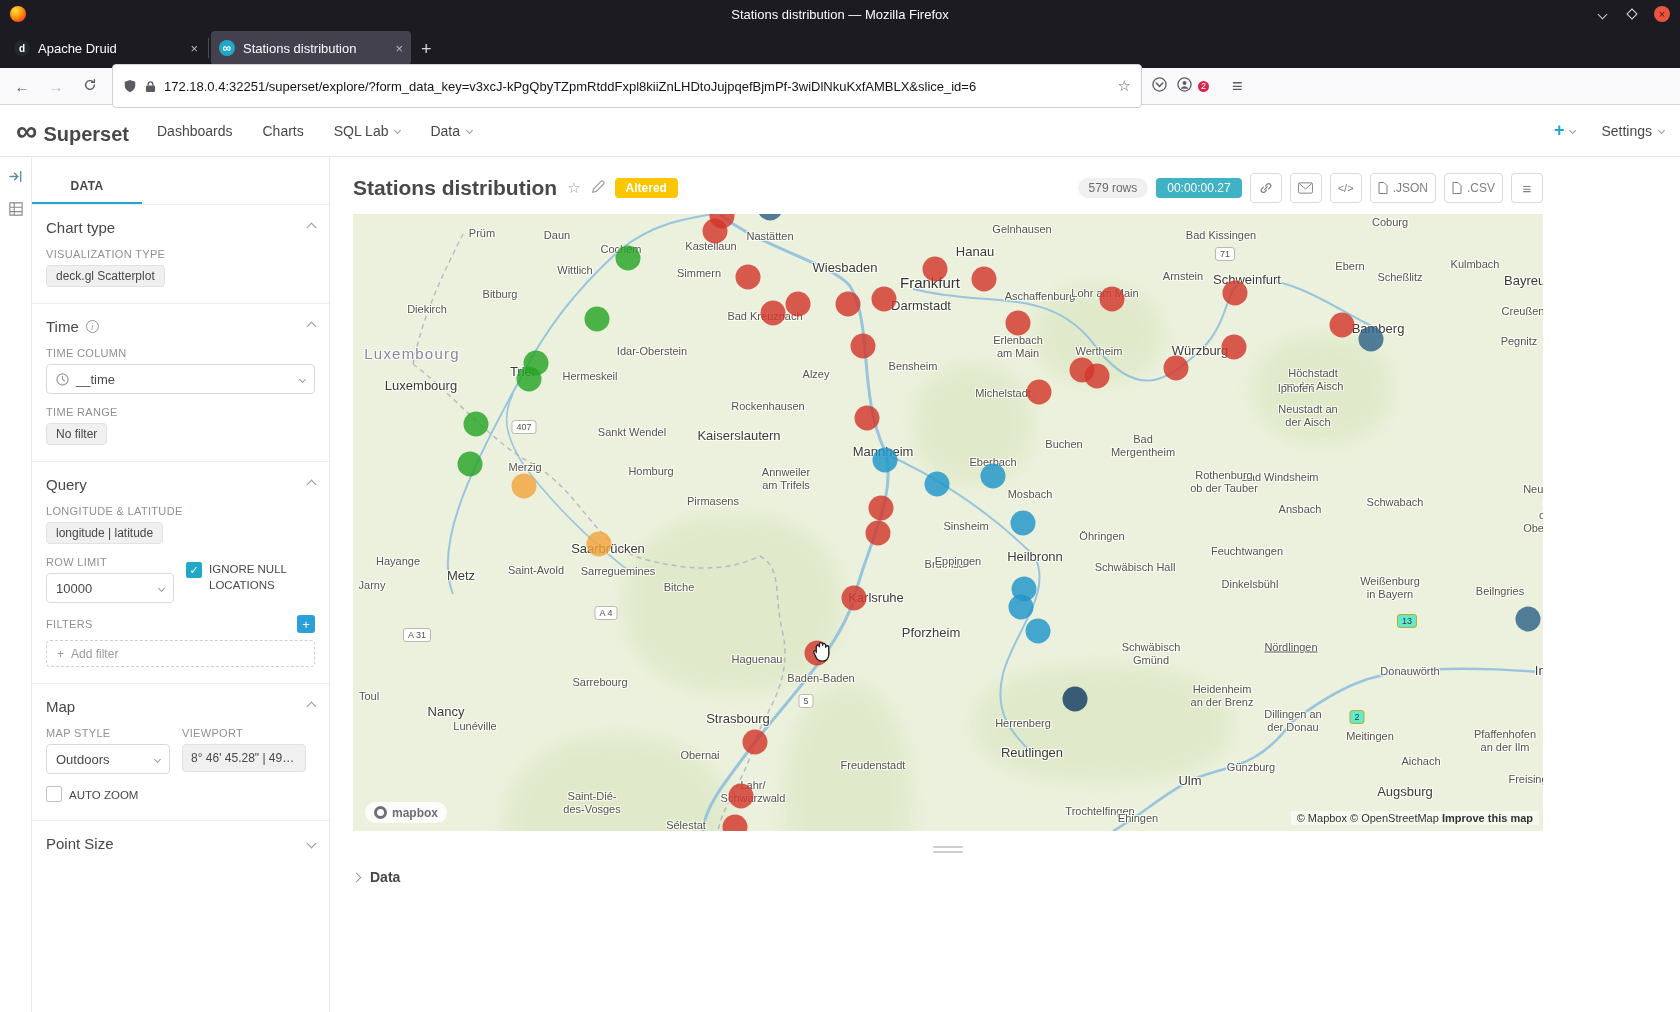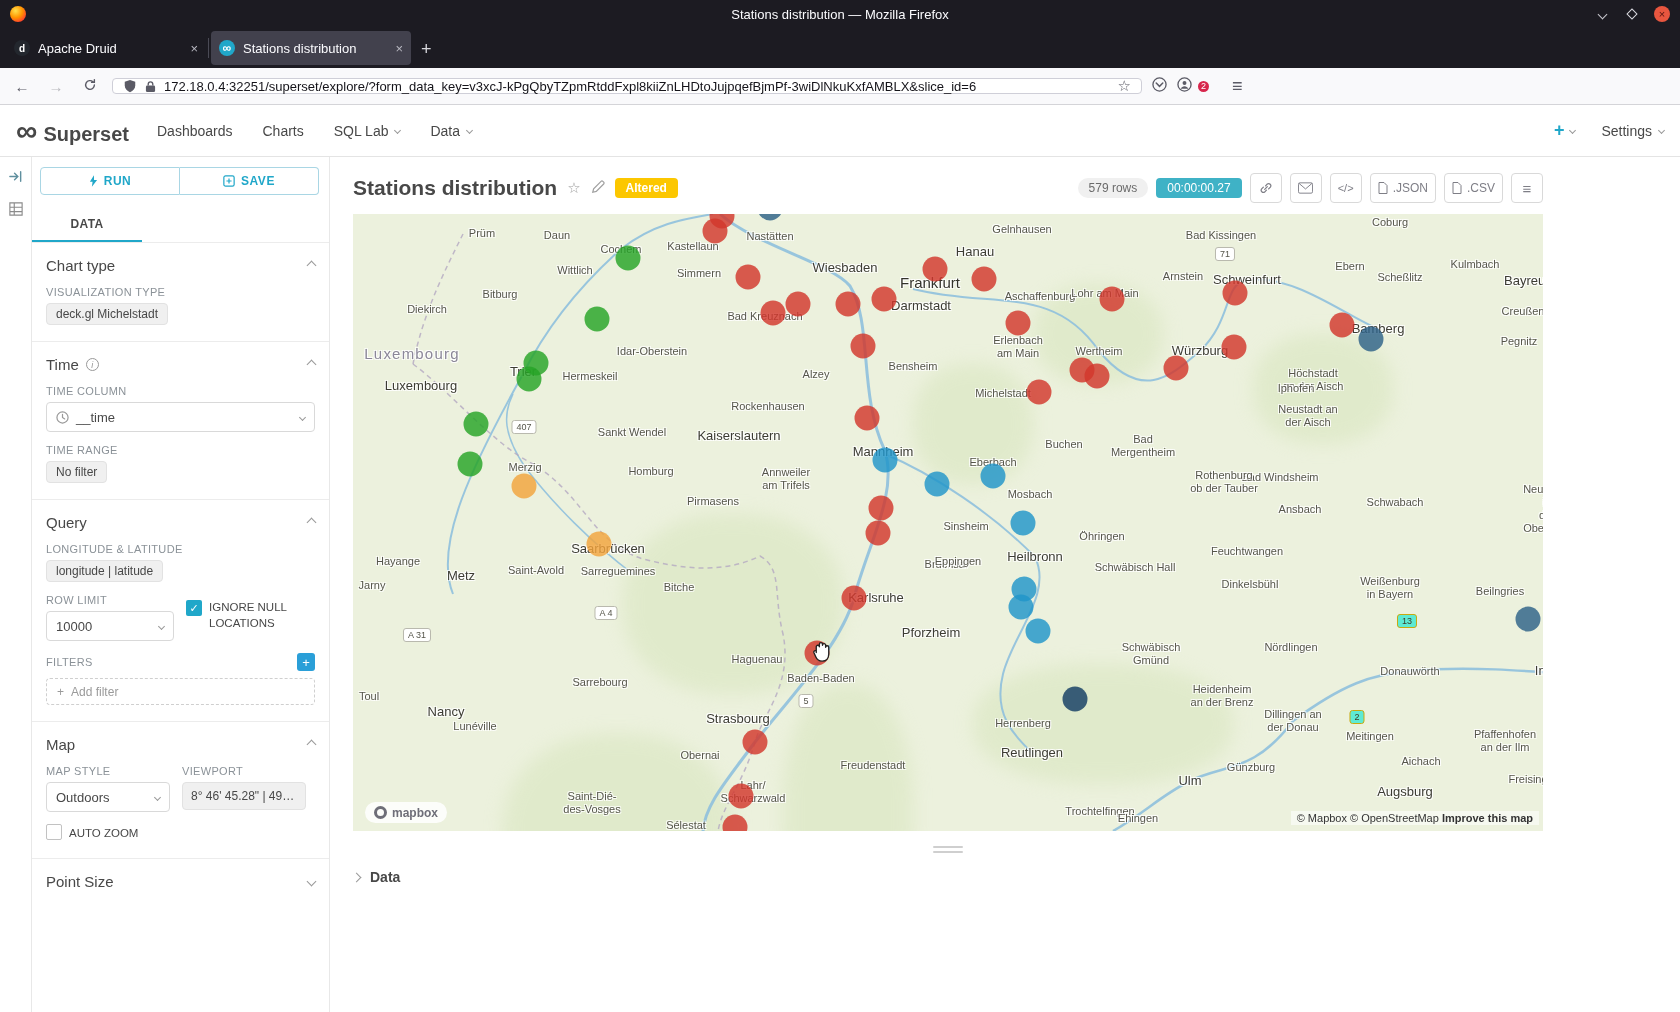--- a/index.html
+++ b/index.html
@@ -29,21 +29,21 @@
   .tab .close { color:#b9b9c2; font-size:13px; }
   .favicon { width:16px; height:16px; border-radius:50%; display:flex; align-items:center; justify-content:center; flex:none; }
   .fav-druid { background:#23272e; color:#fff; font-size:10px; font-weight:bold; }
   .fav-superset { background:#20a7c9; color:#fff; font-size:12px; font-weight:bold; }
   .tab-sep { width:1px; height:20px; background:#4a4a55; margin:0 2px 10px; }
   .newtab { color:#d7d7dc; font-size:18px; margin:0 0 8px 10px; }
 
   .urlrow { height:37px; background:#f9f9fb; border-bottom:1px solid #d4d4d8; display:flex; align-items:center; padding:0 10px; gap:10px; }
   .navbtn { font-size:15px; color:#5b5b66; width:24px; text-align:center; }
   .navbtn.dim { color:#b9b9be; }
-  .urlbar { flex:1; max-width:1030px; height:16px; background:#ffffff; border:1px solid #cfcfd8; border-radius:4px; display:flex; align-items:center; gap:8px; padding:0 10px; }
+  .urlbar { flex:1; max-width:1030px; height:44px; background:#ffffff; border:1px solid #cfcfd8; border-radius:4px; display:flex; align-items:center; gap:8px; padding:0 10px; }
   .urlbar .url { flex:1; font-size:13px; color:#15141a; white-space:nowrap; overflow:hidden; }
   .tool-ico { color:#5b5b66; font-size:15px; position:relative; }
   .ext-badge { position:absolute; top:-5px; right:-7px; background:#d7264c; color:#fff; font-size:9px; border-radius:6px; padding:0 3px; line-height:11px; }
   .avatar-sm { width:16px; height:16px; border-radius:50%; background:radial-gradient(circle at 35% 35%, #ffb56b, #d9742c); }
   .pinwheel { width:16px; height:16px; border-radius:50%; background:conic-gradient(#e74c3c,#f1c40f,#2ecc71,#3498db,#9b59b6,#e74c3c); }
   .ext-box { width:14px; height:14px; border-radius:3px; background:#6b6b74; }
 
   
   .ss-nav { height:52px; background:#fff; border-bottom:1px solid #e4e4e4; display:flex; align-items:center; padding:0 16px; }
   .brand { display:flex; align-items:baseline; gap:6px; color:#484848; margin-right:28px; }
@@ -237,47 +237,32 @@
         </svg>
     </span>
     <span>
       <svg width="14" height="14" viewBox="0 0 16 16">
           <path d="M1 1h14v14H1zM1 6h14M1 11h14M6 1v14" fill="none" stroke="#8b8b8b" stroke-width="1.3"></path>
         </svg>
     </span>
   </div>
 
   <div class="controls">
-    <div class="btn-group">
-      <div class="btn">
-        <svg width="9" height="12" viewBox="0 0 10 13">
-            <path d="M5.5 0L1 7.2h3L3.2 13 9 5.3H5.6z" fill="#20a7c9"></path>
-          </svg>
-        <span>RUN</span>
-      </div>
-      <div class="btn">
-        <svg width="12" height="12" viewBox="0 0 14 14">
-            <rect x="1" y="1" width="12" height="12" rx="2" fill="none" stroke="#20a7c9" stroke-width="1.4"></rect>
-            <path d="M7 4v6M4 7h6" stroke="#20a7c9" stroke-width="1.4"></path>
-          </svg>
-        <span>SAVE</span>
-      </div>
-    </div>
 
     <div class="ctl-tabs">
       <div class="ctl-tab">DATA</div>
     </div>
 
     <div class="section">
       <div class="sec-head">
         <span>Chart type</span>
         <span class="chev up"></span>
       </div>
       <div class="flabel">VISUALIZATION TYPE</div>
-      <span class="chip">deck.gl Michelstadt</span>
+      <span class="chip">deck.gl Scatterplot</span>
     </div>
     <div class="divider"></div>
 
     <div class="section">
       <div class="sec-head">
         <span>Time</span>
         <span class="info-i">i</span>
         <span class="chev up"></span>
       </div>
       <div class="flabel">TIME COLUMN</div>
@@ -458,21 +443,21 @@
             <span class="mlabel c" style="left: 170px; top: 158px;">Trier</span>
             <span class="mlabel" style="left: 129px; top: 19px;">Prüm</span>
             <span class="mlabel" style="left: 204px; top: 21px;">Daun</span>
             <span class="mlabel" style="left: 268px; top: 35px;">Cochem</span>
             <span class="mlabel" style="left: 417px; top: 22px;">Nastätten</span>
             <span class="mlabel" style="left: 669px; top: 15px;">Gelnhausen</span>
             <span class="mlabel" style="left: 868px; top: 21px;">Bad Kissingen</span>
             <span class="mlabel" style="left: 1037px; top: 8px;">Coburg</span>
             <span class="mlabel" style="left: 997px; top: 52px;">Ebern</span>
             <span class="mlabel" style="left: 1122px; top: 50px;">Kulmbach</span>
-            <span class="mlabel" style="left: 340px; top: 32px; text-align: right;">Kastellaun</span>
+            <span class="mlabel" style="left: 358px; top: 32px; text-align: right;">Kastellaun</span>
             <span class="mlabel" style="left: 346px; top: 59px;">Simmern</span>
             <span class="mlabel" style="left: 222px; top: 56px;">Wittlich</span>
             <span class="mlabel" style="left: 147px; top: 80px;">Bitburg</span>
             <span class="mlabel" style="left: 74px; top: 95px;">Diekirch</span>
             <span class="mlabel" style="left: 237px; top: 162px;">Hermeskeil</span>
             <span class="mlabel" style="left: 299px; top: 137px;">Idar-Oberstein</span>
             <span class="mlabel" style="left: 412px; top: 102px;">Bad Kreuznach</span>
             <span class="mlabel" style="left: 687px; top: 82px;">Aschaffenburg</span>
             <span class="mlabel" style="left: 752px; top: 79px;">Lohr am Main</span>
             <span class="mlabel" style="left: 830px; top: 62px;">Arnstein</span>
@@ -517,21 +502,21 @@
             <span class="mlabel" style="left: 265px; top: 357px;">Sarreguemines</span>
             <span class="mlabel" style="left: 183px; top: 356px;">Saint-Avold</span>
             <span class="mlabel" style="left: 19px; top: 371px;">Jarny</span>
             <span class="mlabel" style="left: 45px; top: 347px;">Hayange</span>
             <span class="mlabel" style="left: 172px; top: 253px;">Merzig</span>
             <span class="mlabel" style="left: 326px; top: 373px;">Bitche</span>
             <span class="mlabel" style="left: 404px; top: 445px;">Haguenau</span>
             <span class="mlabel" style="left: 468px; top: 464px;">Baden-Baden</span>
             <span class="mlabel" style="left: 798px; top: 440px;">Schwäbisch
 Gmünd</span>
-            <span class="mlabel" style="left: 938px; top: 433px;">Nördlingen</span>
+            <span class="mlabel" style="left: 938px; top: 433px; text-decoration: underline;">Nördlingen</span>
             <span class="mlabel" style="left: 869px; top: 482px;">Heidenheim
 an der Brenz</span>
             <span class="mlabel" style="left: 897px; top: 370px;">Dinkelsbühl</span>
             <span class="mlabel" style="left: 1037px; top: 374px;">Weißenburg
 in Bayern</span>
             <span class="mlabel" style="left: 1147px; top: 377px;">Beilngries</span>
             <span class="mlabel" style="left: 1057px; top: 457px;">Donauwörth</span>
             <span class="mlabel" style="left: 940px; top: 507px;">Dillingen an
 der Donau</span>
             <span class="mlabel" style="left: 1017px; top: 522px;">Meitingen</span>

